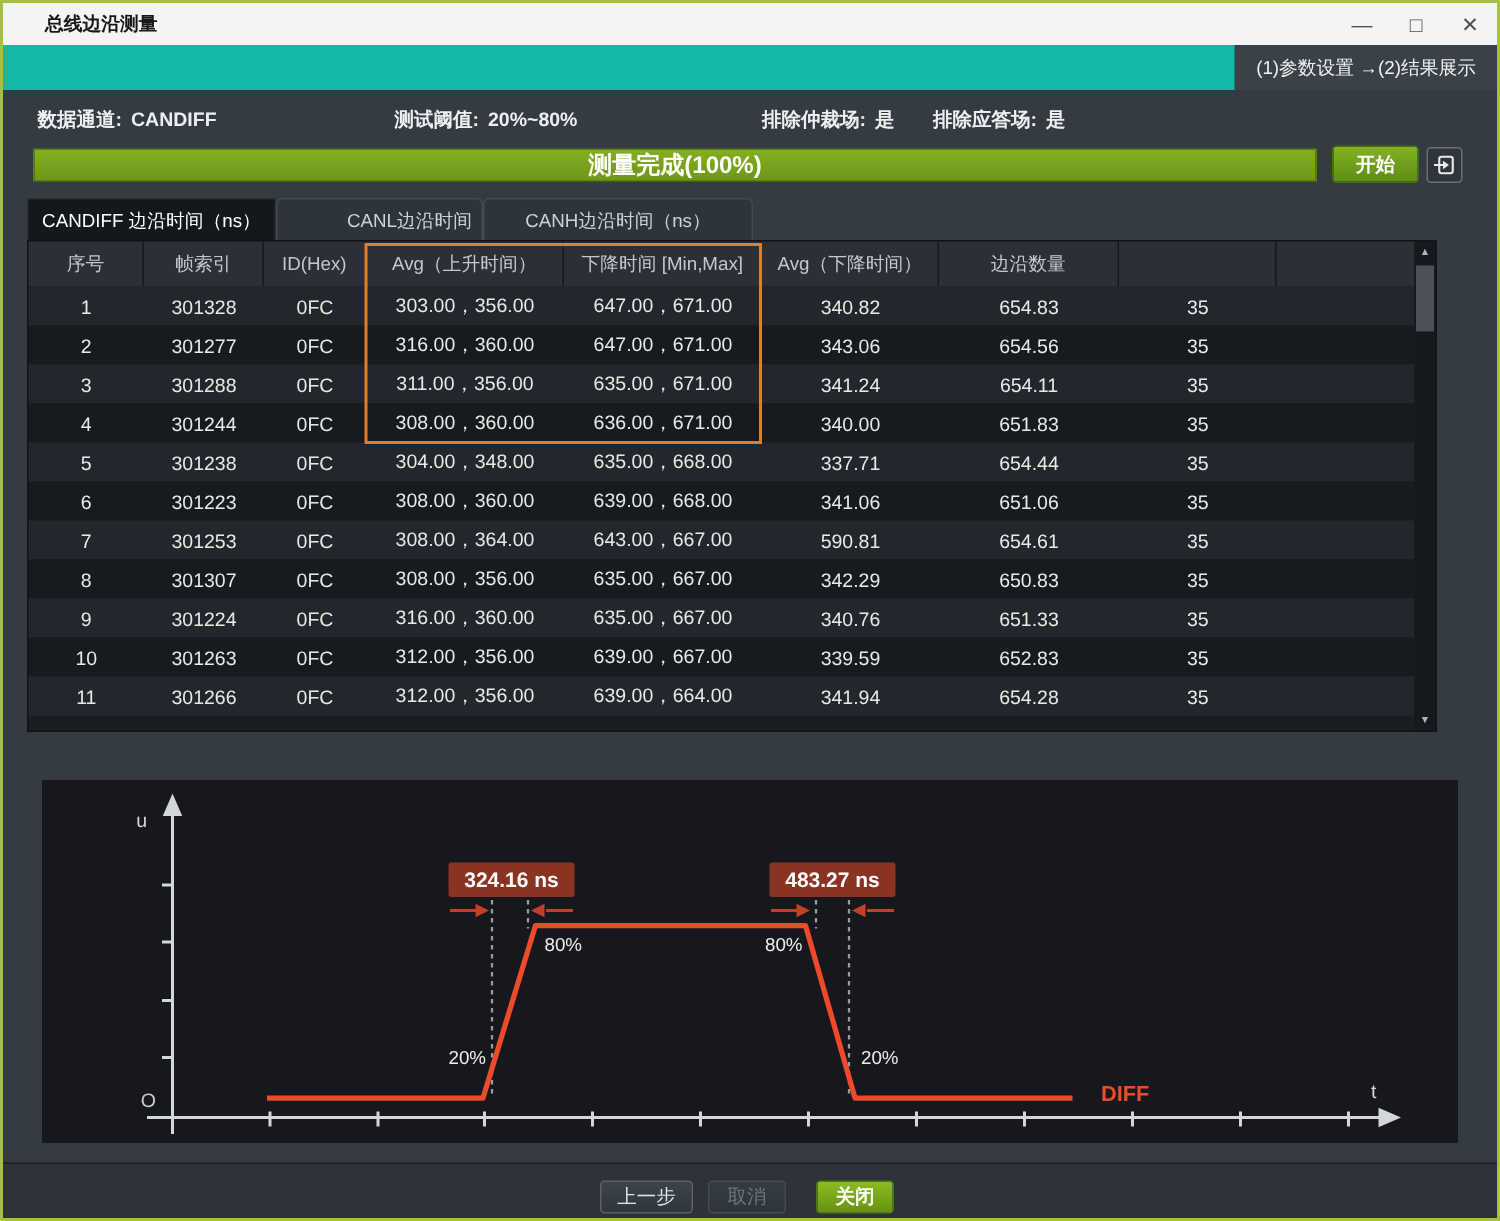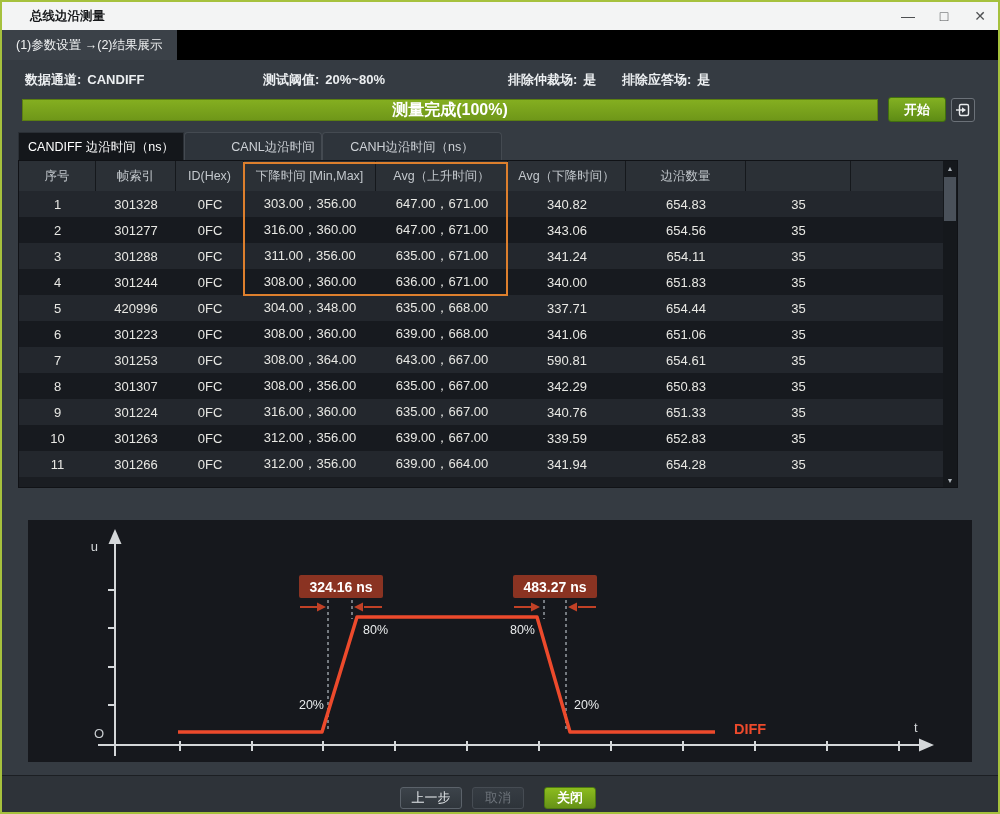--- a/index.html
+++ b/index.html
@@ -8,21 +8,21 @@
   #app { position:absolute; inset:0; width:1000px; height:814px; background:#353b42; }
   .win-border { position:absolute; inset:0; border:2px solid #a6c13d; pointer-events:none; z-index:50; }
 
   
   .titlebar { position:absolute; top:2px; left:2px; right:2px; height:28px; background:#f3f4f4; display:flex; align-items:center; padding-left:28px; }
   .title { font-size:12.5px; font-weight:bold; color:#16181a; }
   .win-controls { margin-left:auto; display:flex; height:100%; }
   .win-btn { width:36px; height:100%; display:flex; align-items:center; justify-content:center; color:#4e5052; font-size:14px; cursor:default; }
 
   
-  .stepbar { position:absolute; top:30px; left:2px; right:2px; height:30px; background:#000000; }
+  .stepbar { position:absolute; top:30px; left:2px; right:2px; height:30px; background:#14b8a6;text-align:right; }
   .step-tab { display:inline-block; height:30px; line-height:30px; padding:0 14px; background:#3b4148; color:#f0f2f3; font-size:12.5px; }
 
   
   .param { position:absolute; top:71px; font-size:13px; color:#eceff1; white-space:nowrap; }
   .param .lbl { font-weight:bold; }
   .param .val { margin-left:6px; font-weight:bold; }
 
   
   .progressbar { position:absolute; left:22px; top:99px; width:856px; height:22px; background:linear-gradient(#84ae20,#6f9719); border:1px solid #5c7f12; display:flex; align-items:center; justify-content:center; }
   .progressbar .ptext { font-size:16px; font-weight:bold; color:#fff; }
@@ -109,22 +109,22 @@
 
   <div class="ttab active">CANDIFF 边沿时间（ns）</div>
   <div class="ttab inactive t2">CANL边沿时间（ns）</div>
   <div class="ttab inactive t3">CANH边沿时间（ns）</div>
 
   <div class="table-panel">
     <div class="tgrid thead">
       <div class="thcell">序号</div>
       <div class="thcell">帧索引</div>
       <div class="thcell">ID(Hex)</div>
+      <div class="thcell">Avg（上升时间）</div>
       <div class="thcell">下降时间 [Min,Max]</div>
-      <div class="thcell">Avg（上升时间）</div>
       <div class="thcell">Avg（下降时间）</div>
       <div class="thcell">边沿数量</div>
       <div class="thcell"></div>
     </div>
     <div>
         <div class="tgrid trow odd">
           <div class="tcell">1</div>
           <div class="tcell">301328</div>
           <div class="tcell">0FC</div>
           <div class="tcell">303.00，356.00</div>
@@ -162,21 +162,21 @@
           <div class="tcell">0FC</div>
           <div class="tcell">308.00，360.00</div>
           <div class="tcell">636.00，671.00</div>
           <div class="tcell">340.00</div>
           <div class="tcell">651.83</div>
           <div class="tcell">35</div>
           <div class="tcell"></div>
         </div>
         <div class="tgrid trow odd">
           <div class="tcell">5</div>
-          <div class="tcell">420996</div>
+          <div class="tcell">301238</div>
           <div class="tcell">0FC</div>
           <div class="tcell">304.00，348.00</div>
           <div class="tcell">635.00，668.00</div>
           <div class="tcell">337.71</div>
           <div class="tcell">654.44</div>
           <div class="tcell">35</div>
           <div class="tcell"></div>
         </div>
         <div class="tgrid trow even">
           <div class="tcell">6</div>

